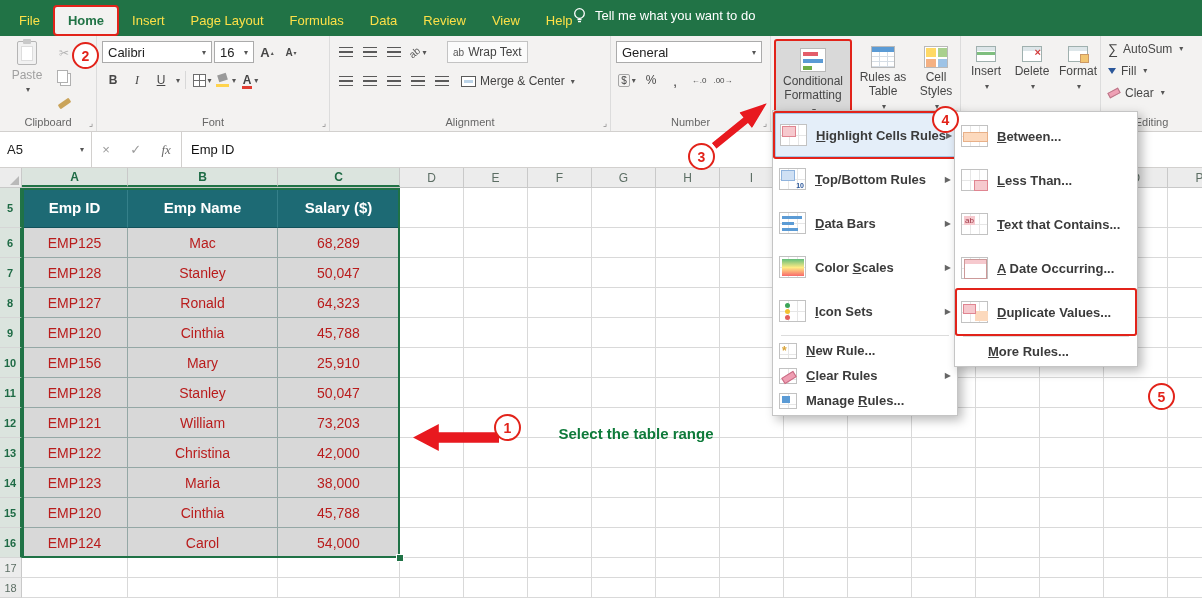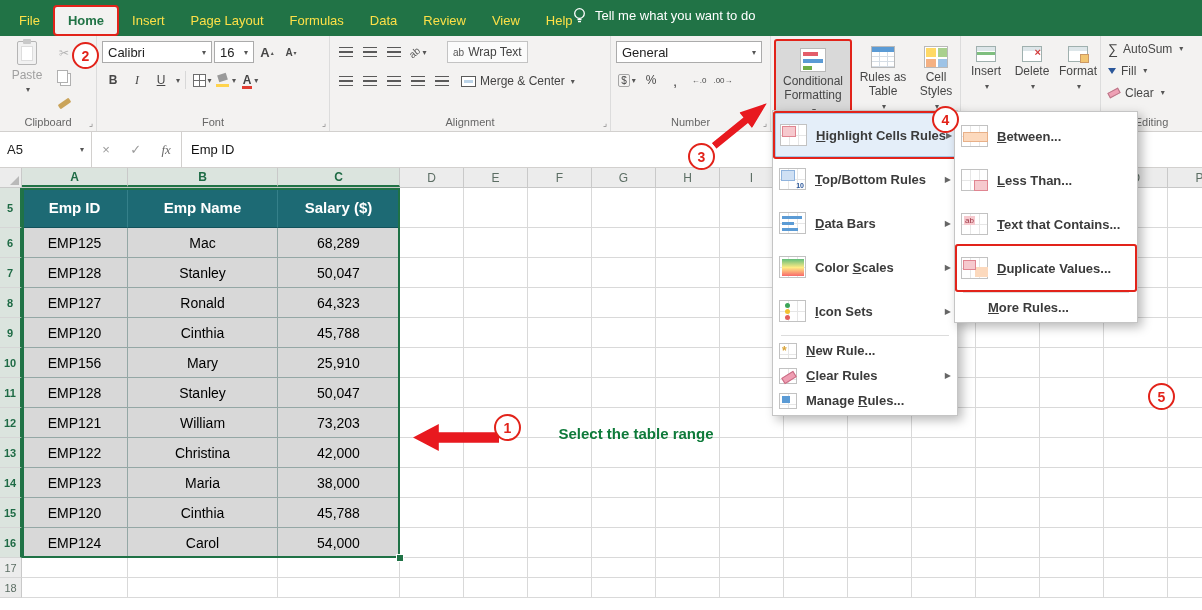--- a/index.html
+++ b/index.html
@@ -78,21 +78,21 @@
 .corner{width:22px;height:100%;border-right:1px solid #c9c9c9;position:relative;flex:none}
 .corner::after{content:"";position:absolute;right:2px;bottom:2px;border-left:9px solid transparent;border-bottom:9px solid #b9b9b9}
 .colh{height:100%;border-right:1px solid #c9c9c9;display:flex;align-items:center;justify-content:center;font-size:12px;color:#5c6e64;flex:none;cursor:pointer}
 .colh.sel{background:#dbe4de;color:#1e6b45;border-bottom:2px solid #217346;font-weight:600}
 .rowsarea{position:absolute;left:0;top:20px}
 .grow{display:flex}
 .rowh{width:22px;flex:none;background:#ececec;border-right:1px solid #c9c9c9;border-bottom:1px solid #d6d6d6;display:flex;align-items:center;justify-content:center;font-size:11px;color:#5c6e64;cursor:pointer}
 .rowh.sel{background:#dbe4de;color:#1e6b45;border-right:2px solid #217346;font-weight:600}
 .ecell{border-right:1px solid #d9d9d9;border-bottom:1px solid #d9d9d9;flex:none;cursor:cell}
 .thead{background:#1d6a74;color:#fff;font-weight:700;font-size:15px;display:flex;align-items:center;justify-content:center;border-right:1px solid #35808a;border-bottom:1px solid #12525b;flex:none;cursor:cell}
-.tdata{background:#d8d8d8;color:#000000;font-size:14px;display:flex;align-items:center;justify-content:center;border-right:1px solid #94a7a5;border-bottom:1px solid #94a7a5;flex:none;cursor:cell}
+.tdata{background:#d8d8d8;color:#b91c1c;font-size:14px;display:flex;align-items:center;justify-content:center;border-right:1px solid #94a7a5;border-bottom:1px solid #94a7a5;flex:none;cursor:cell}
 .selbox{position:absolute;left:22px;top:20px;width:378px;height:370px;border:2px solid #1f7246;pointer-events:none}
 .selhandle{position:absolute;left:396px;top:386px;width:8px;height:8px;background:#1f7246;border:1px solid #fff}
 
 
 .menu{position:absolute;background:#fff;border:1px solid #c5c5c5;box-shadow:4px 4px 10px rgba(0,0,0,.28);padding:2px;z-index:50}
 .cfmenu{left:772px;top:110px;width:186px}
 .hcrmenu{left:954px;top:111px;width:184px}
 .mitem{display:flex;align-items:center;padding:0 4px;position:relative;cursor:pointer}
 .mitem.big{height:44px}
 .mitem.sm{height:25px}
@@ -700,20 +700,24 @@
       <span class="mlabel"><u>B</u>etween...</span>
     </div>
     <div class="mitem big">
       <span class="mi mi-less-than"></span>
       <span class="mlabel"><u>L</u>ess Than...</span>
     </div>
     <div class="mitem big">
       <span class="mi mi-text-contains"></span>
       <span class="mlabel"><u>T</u>ext that Contains...</span>
     </div>
+    <div class="mitem big">
+      <span class="mi mi-date-occurring"></span>
+      <span class="mlabel"><u>A</u> Date Occurring...</span>
+    </div>
     <div class="mitem big ann">
       <span class="mi mi-duplicate-values"></span>
       <span class="mlabel"><u>D</u>uplicate Values...</span>
     </div>
     <div class="msep"></div>
     <div class="mitem sm">
       <span class="mi mi-blank mi-s"></span>
       <span class="mlabel"><u>M</u>ore Rules...</span>
     </div>
   </div>

